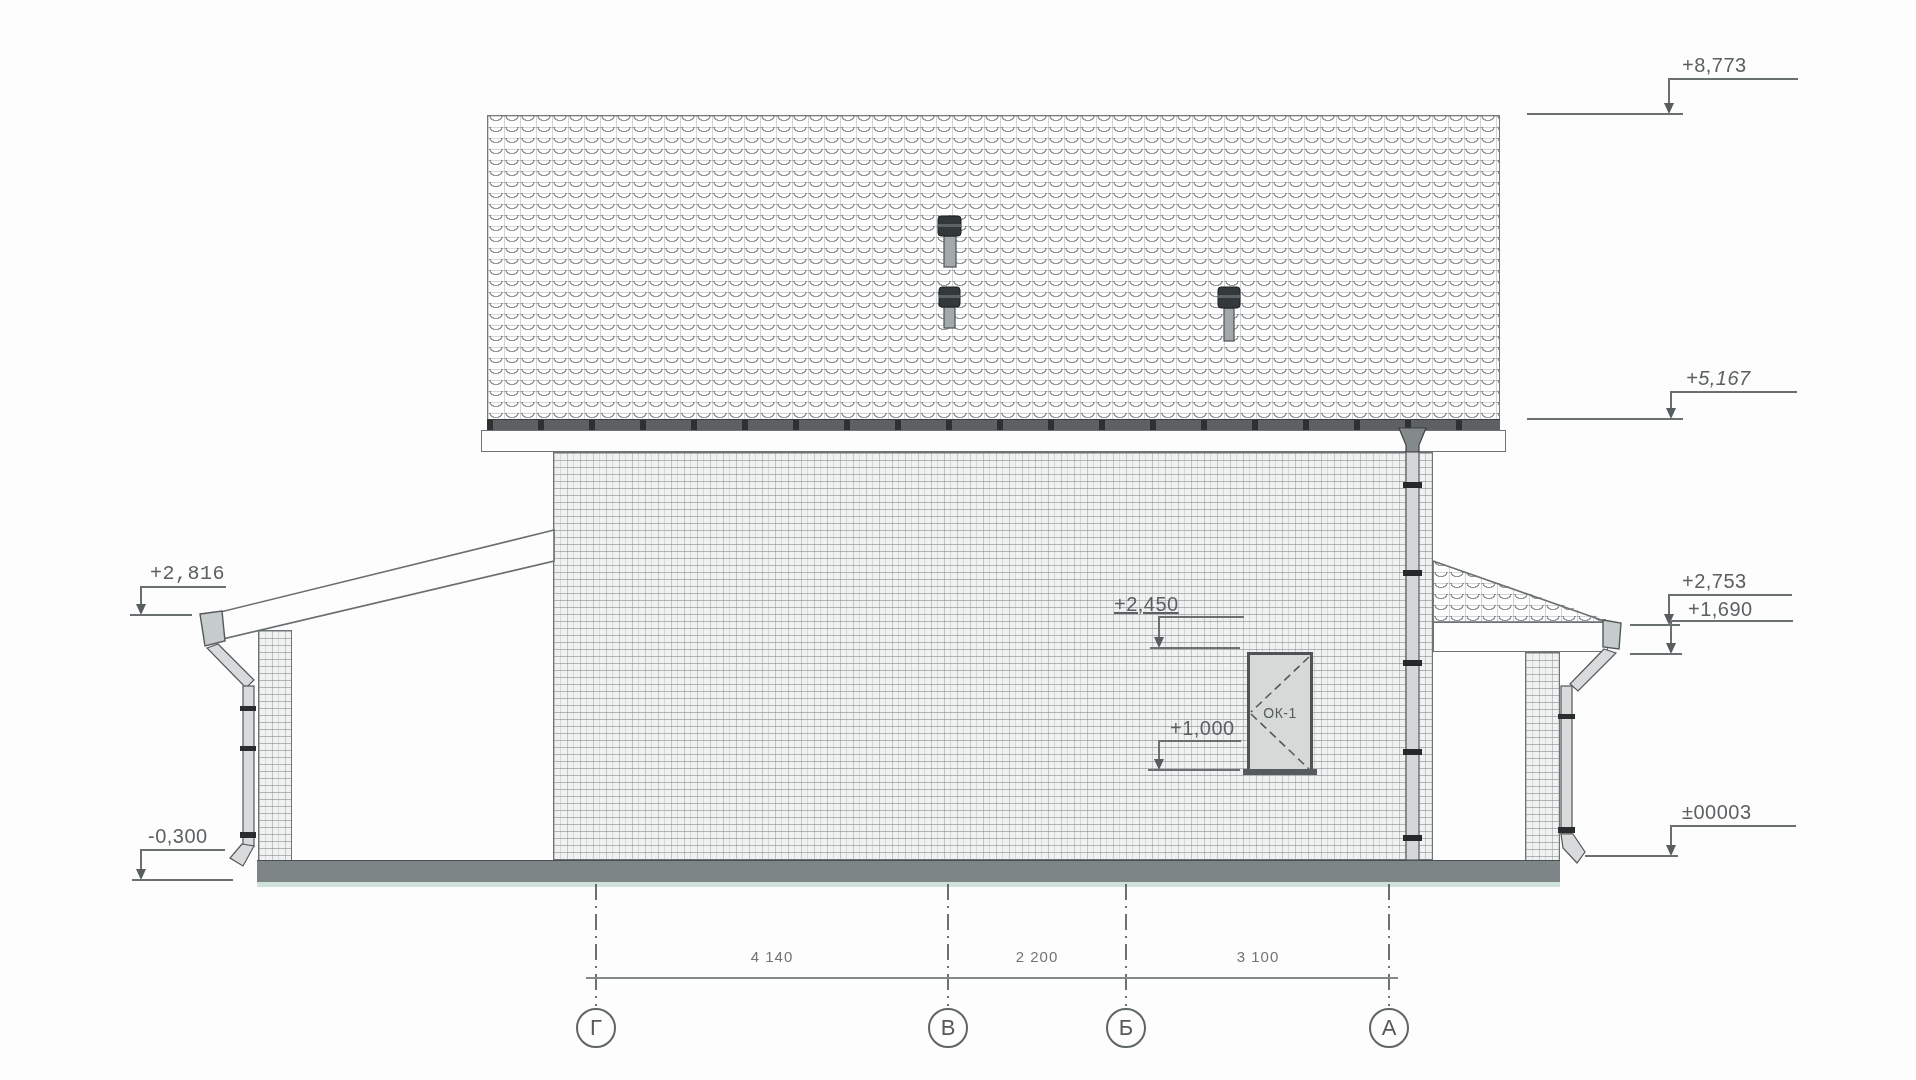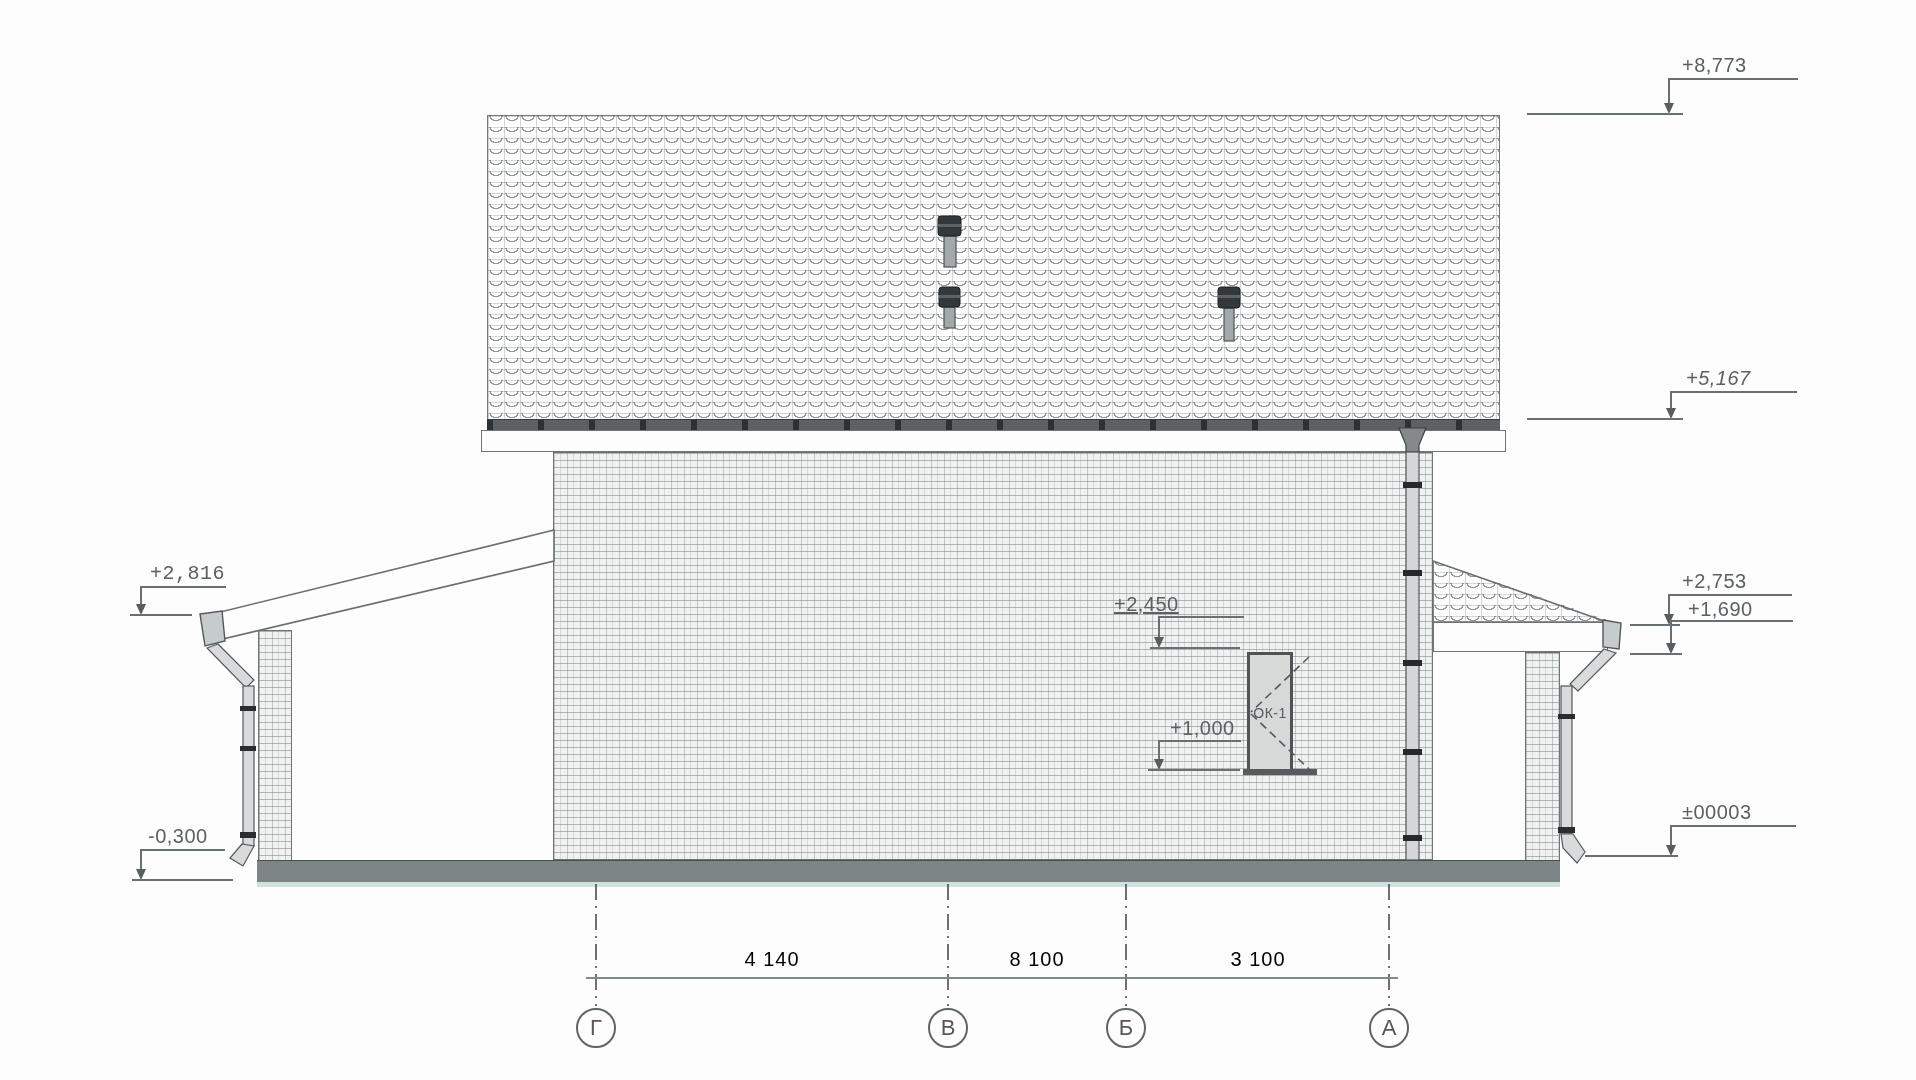--- a/index.html
+++ b/index.html
@@ -33,21 +33,21 @@
   }
   .soffit{background:#fdfdfd;border:1px solid #6f7375;}
   .fascia{background:#fdfdfd;border:1px solid #6f7375;}
   .pillar{border:1px solid #6f7375;border-bottom:none;}
   .plinth{background:#7e8587;border-top:1px solid #4a4f50;}
   .plinth-accent{background:#cfe2db;}
   
   .ln{background:#6a6f72;}
   .arr{width:0;height:0;border-left:5px solid transparent;border-right:5px solid transparent;border-top:11px solid #585d60;}
   .elev-label{font-size:20px;letter-spacing:.5px;white-space:nowrap;color:#5b6063;}
-  .dim-label{font-size:20px;letter-spacing:1px;white-space:nowrap;color:#000000;text-align:center;width:140px;}
+  .dim-label{font-size:15px;letter-spacing:1px;white-space:nowrap;color:#737373;text-align:center;width:140px;}
   .bubble{
     width:40px;height:40px;border:2px solid #5f6466;border-radius:50%;
     display:flex;align-items:center;justify-content:center;
     font-size:22px;color:#55595c;background:#fdfdfd;box-sizing:border-box;
   }
   .window{
     background:#d5d9d7;border:3px solid #4e5456;box-sizing:border-box;
     display:flex;align-items:center;justify-content:center;
   }
   .window-label{font-size:14px;color:#565b5d;letter-spacing:.5px;}
@@ -66,21 +66,21 @@
 
   <div class="abs tiles" style="left:1433px;top:561px;width:174px;height:61px;clip-path:polygon(0 0,100% 96%,100% 100%,0 100%);"></div>
   <div class="abs fascia" style="left:1433px;top:622px;width:175px;height:30px;box-sizing:border-box;"></div>
 
   <div class="abs brick pillar" style="left:258px;top:630px;width:34px;height:230px;box-sizing:border-box;"></div>
   <div class="abs brick pillar" style="left:1525px;top:652px;width:35px;height:208px;box-sizing:border-box;"></div>
 
   <div class="abs plinth" style="left:257px;top:860px;width:1303px;height:22px;"></div>
   <div class="abs plinth-accent" style="left:257px;top:882px;width:1303px;height:5px;"></div>
 
-  <div class="abs window" style="left:1247px;top:652px;width:46px;height:122px;text-align:right;">
+  <div class="abs window" style="left:1247px;top:652px;width:66px;height:122px;text-align:right;">
     <span class="window-label">ОК-1</span>
   </div>
   <div class="abs" style="left:1243px;top:769px;width:74px;height:6px;background:#565c5e;"></div>
 
   <svg class="abs" style="left:0;top:0;pointer-events:none;" width="1916" height="1080" viewBox="0 0 1916 1080">
 
     <polygon points="554,530 554,561 210,642 204,616" fill="#fdfdfd" stroke="#6a6f72" stroke-width="1.6"></polygon>
 
     <polygon points="200,614 222,611 225,641 205,646" fill="#c6cbcb" stroke="#54585a" stroke-width="1.4"></polygon>
 
@@ -201,21 +201,21 @@
 
   <div>
     <span class="abs elev-label" style="left:1170px;top:717px;">+1,000</span>
     <div class="abs ln" style="left:1158px;top:740px;width:83px;height:2px;"></div>
     <div class="abs ln" style="left:1158px;top:740px;width:2px;height:27px;"></div>
     <div class="abs arr" style="left:1154px;top:759px;"></div>
     <div class="abs ln" style="left:1148px;top:769px;width:92px;height:2px;"></div>
   </div>
 
   <span class="abs dim-label" style="left:702px;top:948px;">4 140</span>
-  <span class="abs dim-label" style="left:967px;top:948px;">8 100</span>
+  <span class="abs dim-label" style="left:967px;top:948px;">2 200</span>
   <span class="abs dim-label" style="left:1188px;top:948px;">3 100</span>
 
   <div class="abs bubble" style="left:576px;top:1008px;">
     <span>Г</span>
   </div>
   <div class="abs bubble" style="left:928px;top:1008px;">
     <span>В</span>
   </div>
   <div class="abs bubble" style="left:1106px;top:1008px;">
     <span>Б</span>

